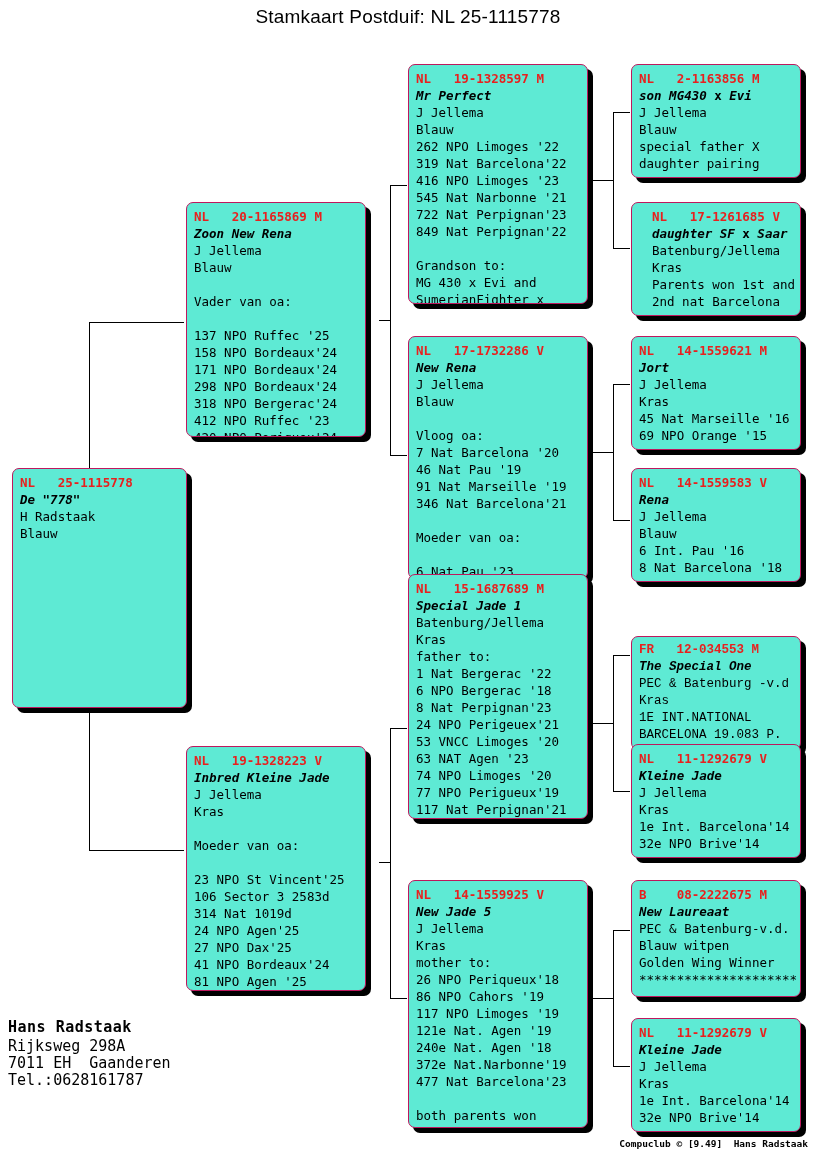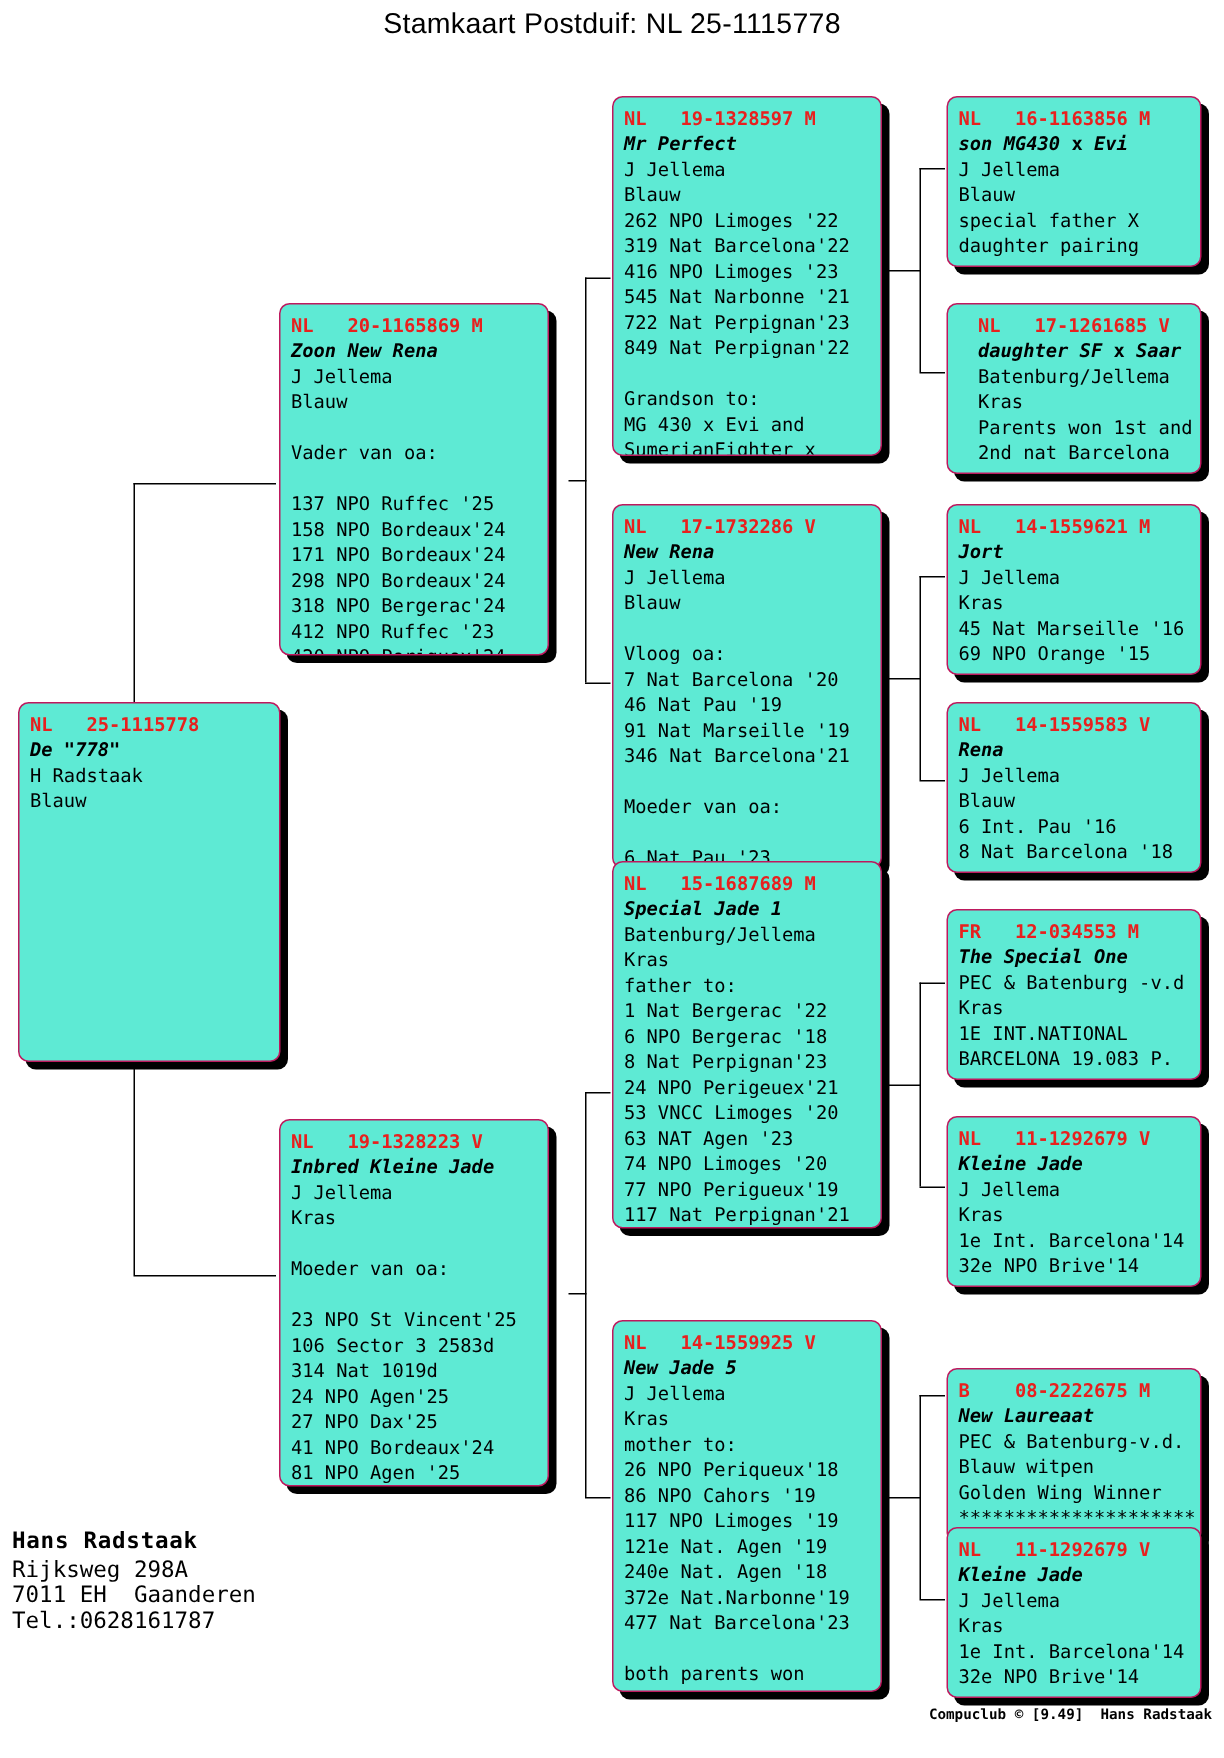--- a/index.html
+++ b/index.html
@@ -246,21 +246,21 @@
   <div class="line">117 NPO Limoges '19</div>
   <div class="line">121e Nat. Agen '19</div>
   <div class="line">240e Nat. Agen '18</div>
   <div class="line">372e Nat.Narbonne'19</div>
   <div class="line">477 Nat Barcelona'23</div>
   <div class="line"></div>
   <div class="line">both parents won</div>
 </div>
 
 <div class="pbox" style="left:631px; top:64px; width:170px; height:114px;">
-  <div class="ring">NL   16-1163856 M</div>
+  <div class="ring">NL   2-1163856 M</div>
   <div class="nick"><span>son MG430 </span><b>x</b><span> Evi</span></div>
   <div class="line">J Jellema</div>
   <div class="line">Blauw</div>
   <div class="line">special father X</div>
   <div class="line">daughter pairing</div>
 </div>
 
 <div class="pbox" style="left:631px; top:202px; width:170px; height:114px;padding-left:20px;">
   <div class="ring">NL   17-1261685 V</div>
   <div class="nick"><span>daughter SF </span><b>x</b><span> Saar</span></div>
@@ -281,39 +281,39 @@
 
 <div class="pbox" style="left:631px; top:468px; width:170px; height:114px;">
   <div class="ring">NL   14-1559583 V</div>
   <div class="nick">Rena</div>
   <div class="line">J Jellema</div>
   <div class="line">Blauw</div>
   <div class="line">6 Int. Pau '16</div>
   <div class="line">8 Nat Barcelona '18</div>
 </div>
 
-<div class="pbox" style="left:631px; top:606px; width:170px; height:114px;">
+<div class="pbox" style="left:631px; top:636px; width:170px; height:114px;font-family:Liberation Mono, monospace;">
   <div class="ring">FR   12-034553 M</div>
   <div class="nick">The Special One</div>
   <div class="line">PEC &amp; Batenburg -v.d</div>
   <div class="line">Kras</div>
   <div class="line">1E INT.NATIONAL</div>
   <div class="line">BARCELONA 19.083 P.</div>
 </div>
 
 <div class="pbox" style="left:631px; top:744px; width:170px; height:114px;">
   <div class="ring">NL   11-1292679 V</div>
   <div class="nick">Kleine Jade</div>
   <div class="line">J Jellema</div>
   <div class="line">Kras</div>
   <div class="line">1e Int. Barcelona'14</div>
   <div class="line">32e NPO Brive'14</div>
 </div>
 
-<div class="pbox" style="left:631px; top:880px; width:170px; height:117px;margin-top:32px;">
+<div class="pbox" style="left:631px; top:880px; width:170px; height:117px;">
   <div class="ring">B    08-2222675 M</div>
   <div class="nick">New Laureaat</div>
   <div class="line">PEC &amp; Batenburg-v.d.</div>
   <div class="line">Blauw witpen</div>
   <div class="line">Golden Wing Winner</div>
   <div class="line">*********************</div>
 </div>
 
 <div class="pbox" style="left:631px; top:1018px; width:170px; height:114px;">
   <div class="ring">NL   11-1292679 V</div>

